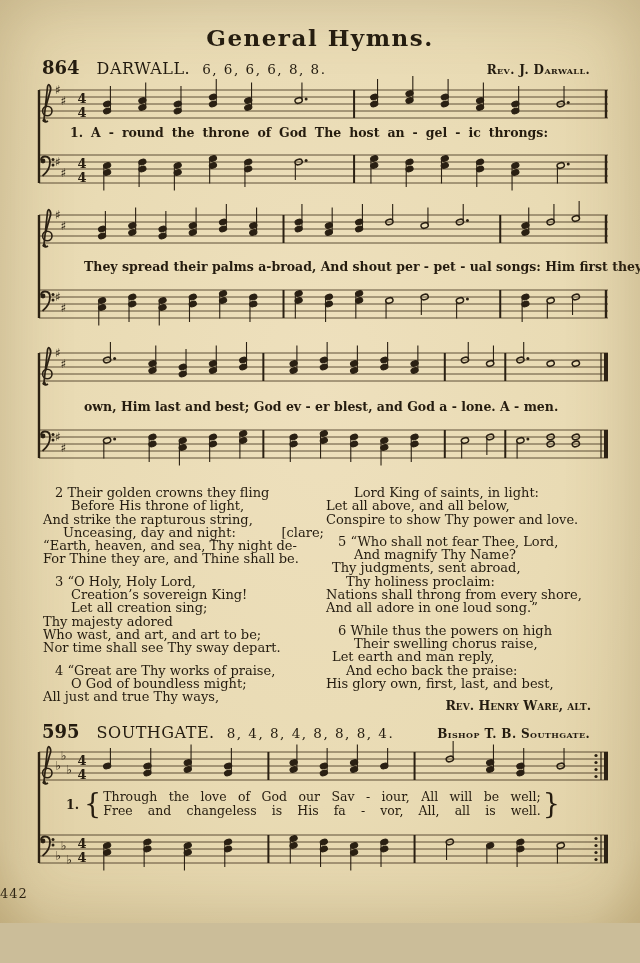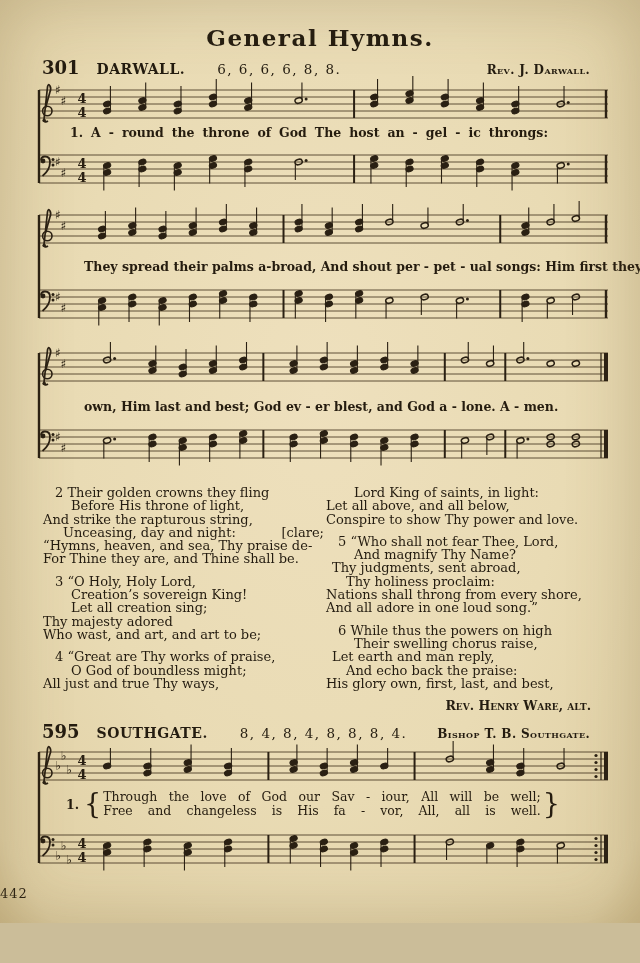--- a/index.html
+++ b/index.html
@@ -6,22 +6,22 @@
   .page{
     position:relative;width:640px;height:923px;overflow:hidden;
     background:radial-gradient(ellipse at 50% 42%, #eee0bd 0%, #e9dbb4 55%, #e0d0a5 92%, #d6c393 100%);
     font-family:"DejaVu Serif", serif;color:#241c10;
   }
   .page::after{content:"";position:absolute;inset:0;box-shadow:inset 0 0 70px rgba(110,88,45,.28);pointer-events:none;}
   .hdr{position:absolute;top:24px;left:0;right:0;text-align:center;
        font-weight:700;font-size:23px;letter-spacing:1.5px;}
   .hymn-head{position:absolute;left:42px;right:50px;display:flex;align-items:baseline;white-space:nowrap;}
   .hno{font-weight:700;font-size:18px;}
-  .tune{font-weight:700;font-size:14px;letter-spacing:.5px;margin-left:17px;}
-  .meter{font-size:13.5px;letter-spacing:1.5px;margin-left:32px;}
+  .tune{font-weight:400;font-size:16px;letter-spacing:.5px;margin-left:17px;}
+  .meter{font-size:13.5px;letter-spacing:1.5px;margin-left:12px;}
   .composer{margin-left:auto;font-size:12px;font-weight:700;font-variant:small-caps;letter-spacing:.4px;}
   .system{position:absolute;left:36px;width:574px;}
   .system svg{position:absolute;top:0;left:0;}
   .lyric{position:absolute;font-weight:700;font-size:12.5px;line-height:14px;
          text-align:justify;text-align-last:justify;white-space:nowrap;color:#251c0f;}
   .lyric595{position:absolute;display:flex;align-items:center;color:#251c0f;}
   .vno595{font-weight:700;font-size:12.5px;margin-right:3px;}
   .brace{font-size:27px;font-weight:400;line-height:28px;margin:0 2px;}
   .l595col{flex:1;}
   .l595col .ly{font-weight:400;font-size:12.5px;line-height:14px;text-align:justify;text-align-last:justify;}
@@ -36,21 +36,21 @@
   .pageno{position:absolute;top:886px;left:0;right:0;text-align:left;font-size:13px;letter-spacing:1px;}
 </style>
 </head>
 <body>
 
 <div class="page">
 
   <div class="hdr">General Hymns.</div>
 
   <div class="hymn-head" style="top:57px;">
-    <span class="hno">301</span>
+    <span class="hno">864</span>
     <span class="tune">DARWALL.</span>
     <span class="meter">6, 6, 6, 6, 8, 8.</span>
     <span class="composer">Rev. J. Darwall.</span>
   </div>
 
   <div class="system" style="top:76px;height:132px;">
     <svg width="574" height="132" viewBox="0 0 574 132">
         <line x1="3" y1="14" x2="572" y2="14" stroke="#4f3f28" stroke-width="0.9"></line>
         <line x1="3" y1="21" x2="572" y2="21" stroke="#4f3f28" stroke-width="0.9"></line>
         <line x1="3" y1="28" x2="572" y2="28" stroke="#4f3f28" stroke-width="0.9"></line>
@@ -405,29 +405,30 @@
 
   <div class="verses vcol-l">
     <div class="verse">
       <div class="vl i1">2 Their golden crowns they fling</div>
       <div class="vl i2">Before His throne of light,</div>
       <div class="vl">And strike the rapturous string,</div>
       <div class="vl i15 cwline">
         <span>Unceasing, day and night:</span>
         <span class="cw">[clare;</span>
       </div>
-      <div class="vl">“Hymns, heaven, and sea, Thy praise de-</div>
+      <div class="vl">“Earth, heaven, and sea, Thy night de-</div>
       <div class="vl">For Thine they are, and Thine shall be.</div>
     </div>
     <div class="verse">
       <div class="vl i1">3 “O Holy, Holy Lord,</div>
       <div class="vl i2">Creation’s sovereign King!</div>
       <div class="vl i2">Let all creation sing;</div>
       <div class="vl">Thy majesty adored</div>
       <div class="vl">Who wast, and art, and art to be;</div>
+      <div class="vl">Nor time shall see Thy sway depart.</div>
     </div>
     <div class="verse">
       <div class="vl i1">4 “Great are Thy works of praise,</div>
       <div class="vl i2">O God of boundless might;</div>
       <div class="vl">All just and true Thy ways,</div>
     </div>
   </div>
 
   <div class="verses vcol-r">
     <div class="verse">

